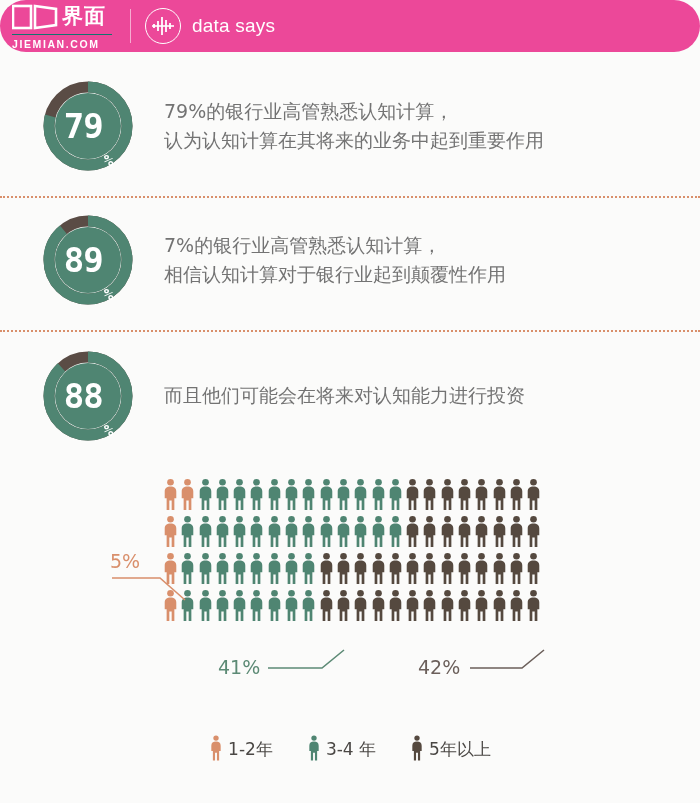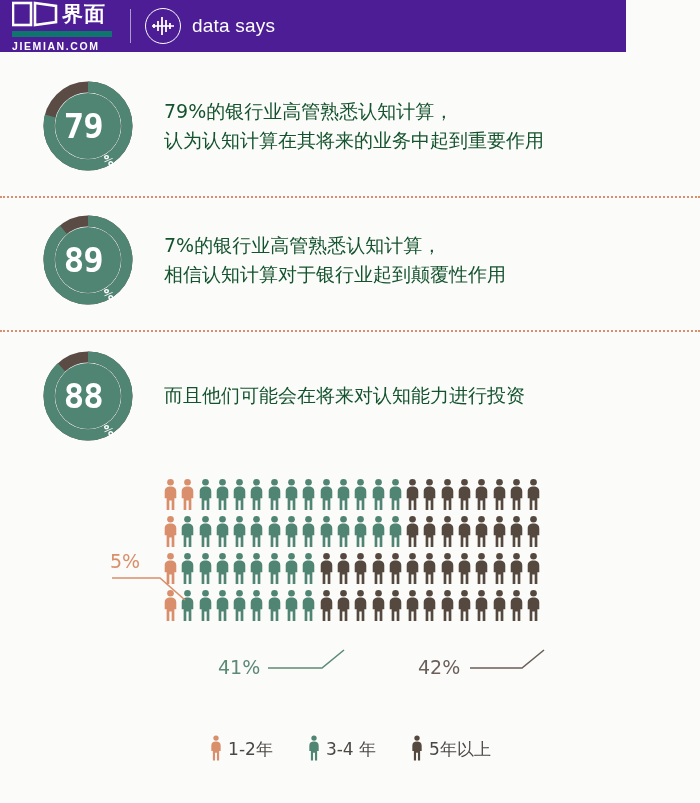--- a/index.html
+++ b/index.html
@@ -3,32 +3,32 @@
 <meta charset="utf-8">
 <style>
   html,body{margin:0;padding:0;background:#ffffff;}
   body{
     width:700px;height:803px;position:relative;overflow:hidden;
     font-family:"Liberation Sans","DejaVu Sans",sans-serif;
     background:#fbfbfa;
   }
   
   .header{
-    position:absolute;left:0;top:0;width:626px;height:52px;
-    background:#4c1d95;display:flex;align-items:center;
+    position:absolute;left:0;top:0;width:700px;height:52px;
+    background:#ec4899;display:flex;align-items:center;border-radius:26px;
   }
   .logo-wrap{display:flex;align-items:center;padding-left:12px;}
   .logo-mark{width:46px;height:28px;position:relative;}
   .logo-mark svg{display:block;}
   .logo-cn{color:#ffffff;font-size:21px;font-weight:bold;letter-spacing:1px;margin-left:4px;line-height:1;
            font-family:"DejaVu Sans",sans-serif;}
   .logo-col{display:flex;flex-direction:column;justify-content:center;}
   .logo-row1{display:flex;align-items:center;}
   .logo-dom{color:#ffffff;font-size:10.5px;font-weight:bold;letter-spacing:1.6px;margin-top:3px;
-            border-top:6px solid #0f766e;padding-top:3px;width:100px;}
+            border-top:1px solid #0f766e;padding-top:3px;width:100px;}
   .divider-v{width:1px;height:34px;background:rgba(255,255,255,.55);margin:0 14px 0 18px;}
   .ds-wrap{display:flex;align-items:center;}
   .ds-icon{width:34px;height:34px;border:1.6px solid #ffffff;border-radius:50%;
            display:flex;align-items:center;justify-content:center;}
   .ds-text{color:#ffffff;font-size:19px;margin-left:11px;letter-spacing:.2px;}
 
   
   .stat{position:absolute;left:0;width:700px;display:flex;align-items:center;}
   .stat-1{top:78px;}
   .stat-2{top:212px;}
@@ -36,21 +36,21 @@
   .donut{width:96px;height:96px;position:relative;margin-left:40px;flex:none;}
   .donut svg{display:block;}
   .donut-label{
     position:absolute;left:0;top:0;width:96px;height:96px;
     display:flex;align-items:center;justify-content:center;
     color:#ffffff;letter-spacing:-1px;
   }
   .donut-num{font-size:34px;font-weight:bold;font-family:"DejaVu Sans Mono",monospace;line-height:1;}
   .donut-pct{font-size:16px;font-weight:bold;margin-left:1px;align-self:flex-end;margin-bottom:4px;
              font-family:"DejaVu Sans Mono",monospace;}
-  .stat-text{margin-left:28px;color:#14532d;font-size:19px;line-height:1.55;
+  .stat-text{margin-left:28px;color:#737373;font-size:19px;line-height:1.55;
              font-family:"DejaVu Sans",sans-serif;}
   .stat-text div{white-space:nowrap;}
 
   
   .dotted{position:absolute;left:0;width:700px;height:0;
           border-top:2px dotted #d98f6b;}
   .dot-1{top:196px;}
   .dot-2{top:330px;}
 
   

